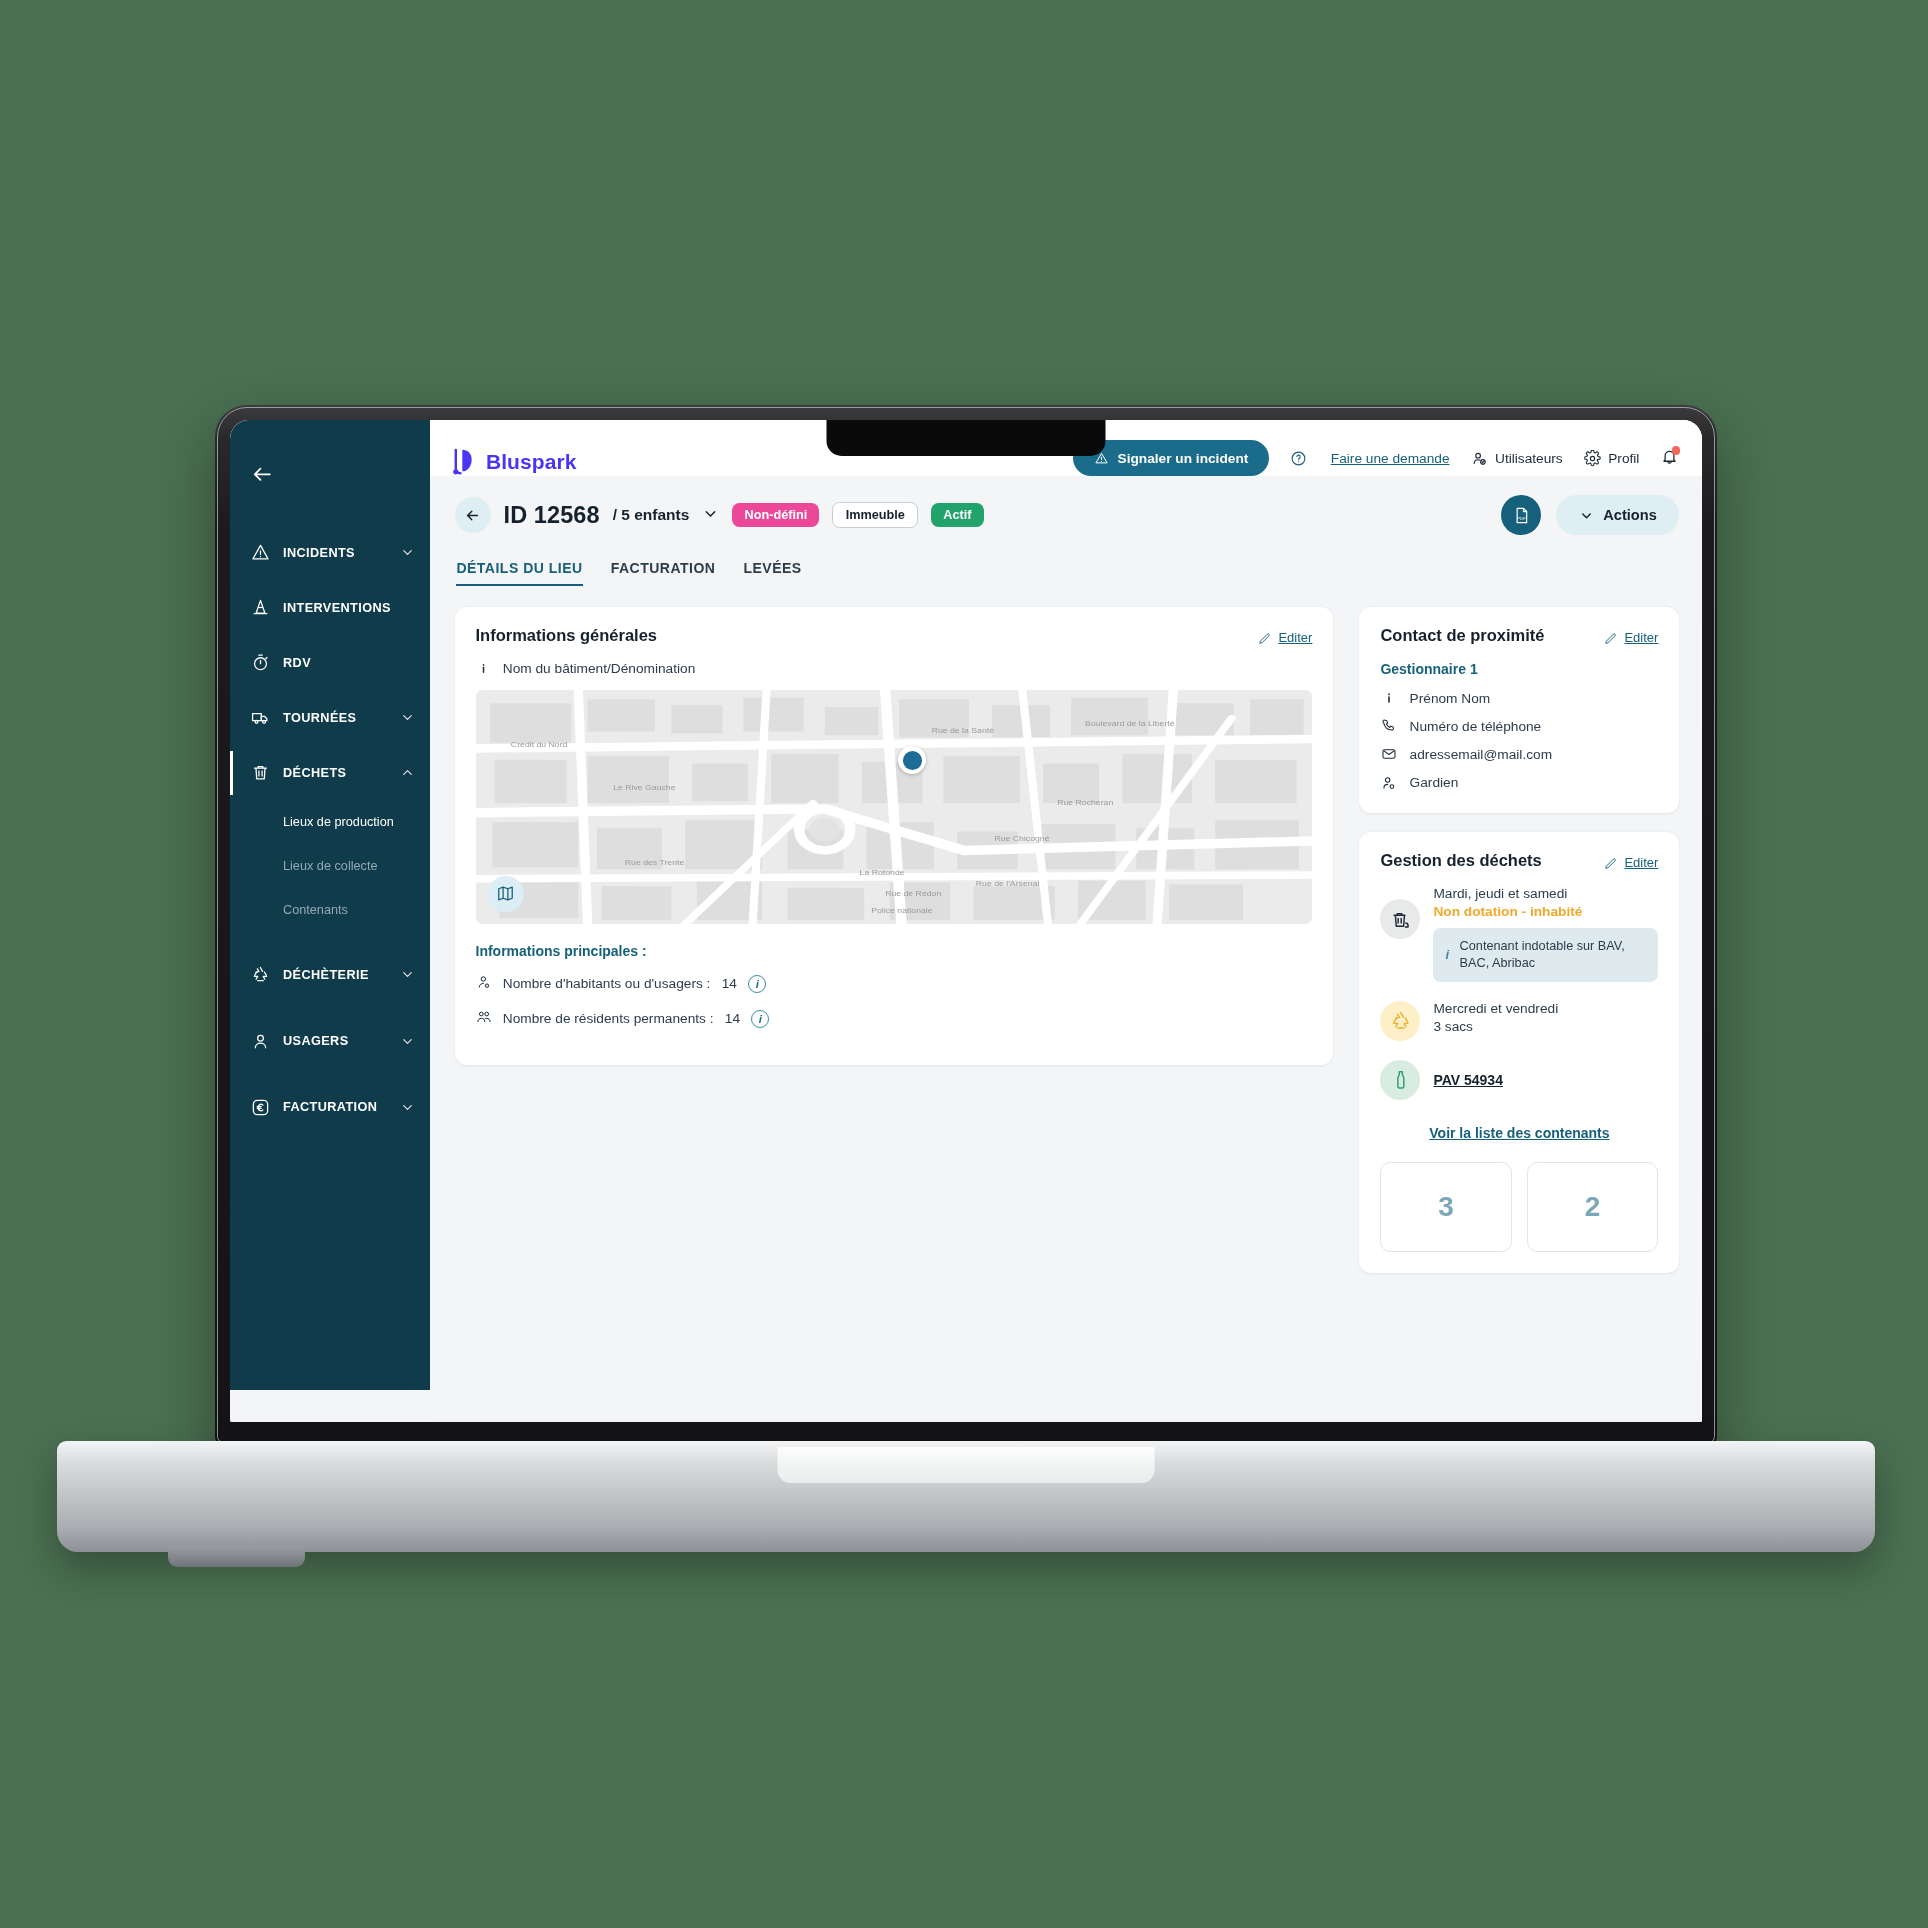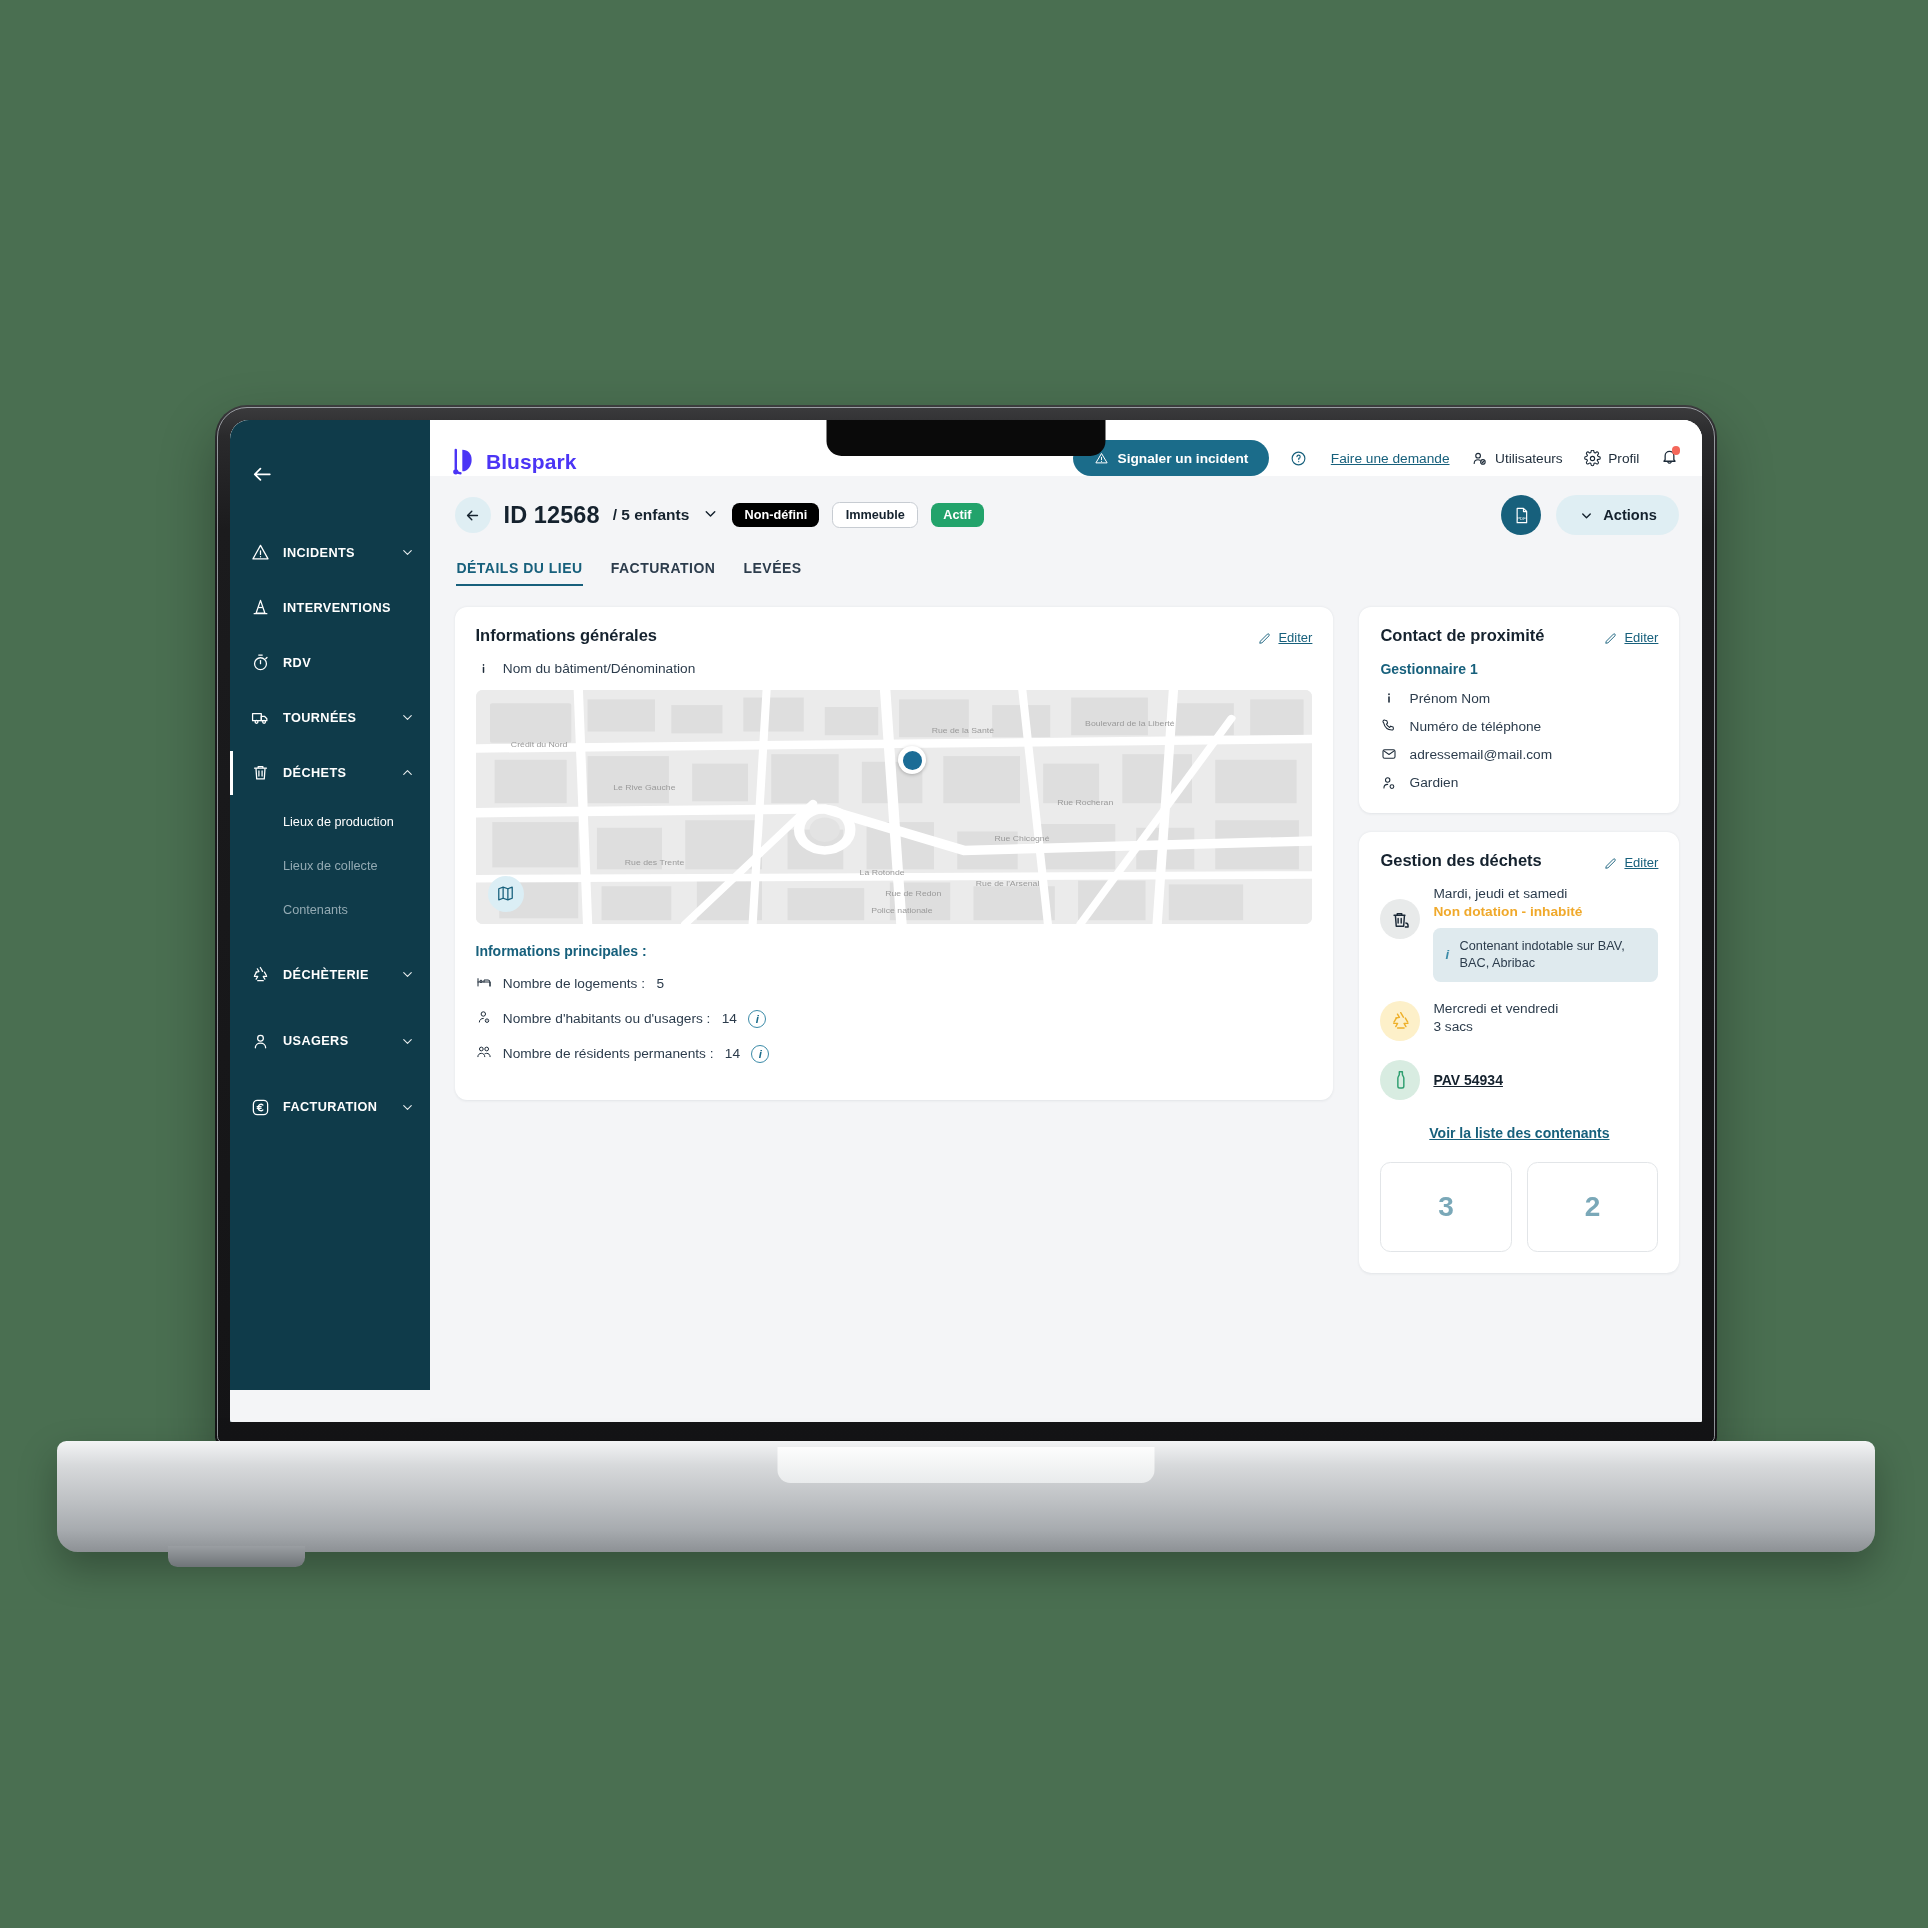--- a/index.html
+++ b/index.html
@@ -133,21 +133,21 @@
   .title-row { display:flex; align-items:center; gap:13px; }
   .circle-back {
     width:36px; height:36px; border-radius:50%; background:#dfeef3;
     display:flex; align-items:center; justify-content:center; cursor:pointer; flex:0 0 36px;
   }
   .circle-back svg{ width:17px; height:17px; stroke:#15222e; fill:none; stroke-width:2;}
   .page-id { font-size:23.5px; font-weight:700; color:#15222e; letter-spacing:0.1px; }
   .page-children { font-size:15.5px; font-weight:600; color:#15222e; }
   .chev-sm svg{ width:17px; height:17px; stroke:#15222e; fill:none; stroke-width:2; }
   .badge { border-radius:7.5px; padding:4.7px 12.2px; font-size:12.7px; font-weight:600; white-space:nowrap; }
-  .badge.cyan{ background:#000000; color:#fff; }
+  .badge.cyan{ background:#ec4899; color:#fff; }
   .badge.outline{ background:#fff; color:#15222e; border:1.4px solid #c7ccd2; }
   .badge.green{ background:#22a36b; color:#fff; }
   .head-actions{ margin-left:auto; display:flex; align-items:center; gap:15px; }
   .pdf-btn{
     width:40px; height:40px; border-radius:50%; background:#17607c;
     display:flex; align-items:center; justify-content:center; cursor:pointer;
   }
   .pdf-btn svg{ width:19px; height:19px; stroke:#fff; fill:none; stroke-width:1.5;}
   .actions-btn{
     display:flex; align-items:center; gap:9.4px; background:#dfeef3; color:#15222e;
@@ -595,30 +595,20 @@
                   <div class="map-layers">
                     <svg viewBox="0 0 24 24">
                         <path d="M3.5 6 9 4l6 2 5.5-2v14L15 20l-6-2-5.5 2z" stroke-linejoin="round"></path>
                         <path d="M9 4v14M15 6v14"></path>
                       </svg>
                   </div>
                 </div>
 
                 <div class="sec-title">Informations principales :</div>
 
-                <div class="stat-row">
-                  <span class="ri">
-                    <svg viewBox="0 0 24 24">
-                        <path d="M3 7v11M3 12h18v6M21 18v-6a3 3 0 0 0-3-3h-6v3" stroke-linejoin="round" stroke-linecap="round"></path>
-                        <circle cx="7.5" cy="11" r="1.7"></circle>
-                      </svg>
-                  </span>
-                  <span>Nombre de logements :</span>
-                  <span class="stat-val">5</span>
-                </div>
 
                 <div class="stat-row">
                   <span class="ri">
                     <svg viewBox="0 0 24 24">
                         <circle cx="11" cy="7.5" r="3.3"></circle>
                         <path d="M5 19.5c0-3.2 2.7-5.4 6-5.4" stroke-linecap="round"></path>
                         <circle cx="16.5" cy="17.5" r="2.6"></circle>
                         <circle cx="16.5" cy="17.5" r=".7" fill="#1d2b39" stroke="none"></circle>
                       </svg>
                   </span>

